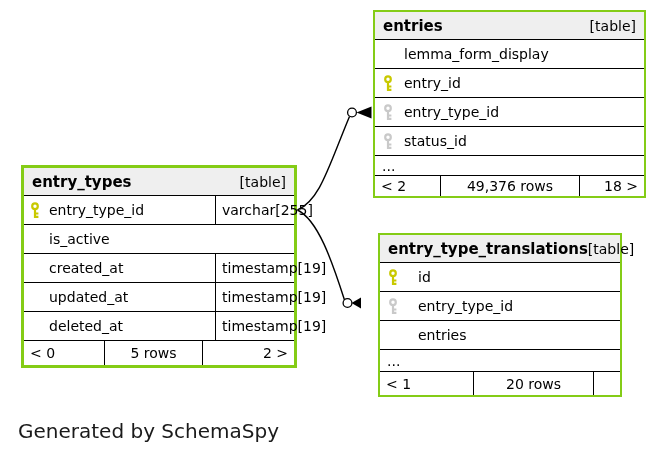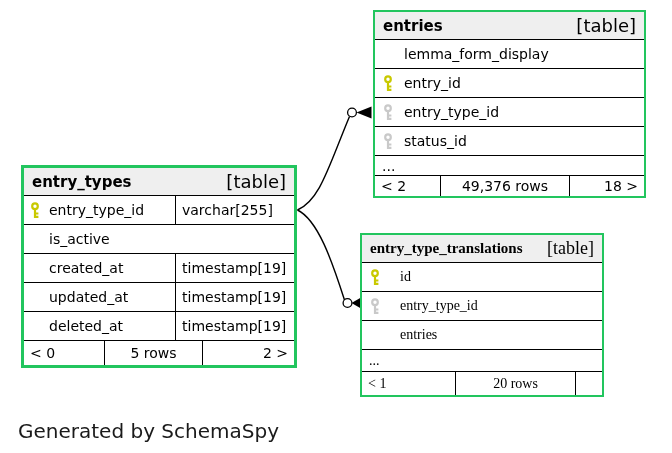--- a/index.html
+++ b/index.html
@@ -1,31 +1,31 @@
 <!DOCTYPE html>
 <html><head>
 <meta charset="utf-8">
 <style>
   html,body{margin:0;padding:0;background:#fff;}
   .canvas{position:relative;width:672px;height:453px;background:#ffffff;overflow:hidden;
           font-family:"DejaVu Sans",sans-serif;color:#000;}
   .connectors{position:absolute;left:0;top:0;width:672px;height:453px;pointer-events:none;}
 
-  .tbl{position:absolute;background:#fff;border:2px solid #22c55e;box-sizing:border-box;}
+  .tbl{position:absolute;background:#fff;border:2px solid #84cc16;box-sizing:border-box;}
   .tbl.focal{border-width:3px;}
   .thead{display:flex;justify-content:space-between;align-items:center;background:#efefef;
          border-bottom:1px solid #000;height:28px;padding:0 8px;box-sizing:border-box;}
   .tname{font-weight:bold;font-size:15px;letter-spacing:0;}
-  .tbadge{font-size:18px;}
+  .tbadge{font-size:14px;}
   .trow{display:flex;align-items:center;border-bottom:1px solid #000;height:29px;
         box-sizing:border-box;font-size:14px;}
   .nm{display:flex;align-items:center;height:100%;padding-left:6px;box-sizing:border-box;}
   .iconslot{width:16px;display:flex;align-items:center;flex:none;}
   .tp{display:flex;align-items:center;height:100%;border-left:1px solid #000;
-      padding-left:6px;flex:1;box-sizing:border-box;}
+      padding-left:6px;flex:1;box-sizing:border-box;margin-left:40px;}
   .onecol .nm{padding-left:8px;}
   .ellipsisrow{display:flex;align-items:center;border-bottom:1px solid #000;
                padding-left:7px;font-size:14px;box-sizing:border-box;}
   .tfoot{display:flex;font-size:14px;box-sizing:border-box;}
   .fc{display:flex;align-items:center;padding:0 6px;box-sizing:border-box;}
   .fc.mid{border-left:1px solid #000;border-right:1px solid #000;justify-content:center;}
   .fc.rt{flex:1;justify-content:flex-end;}
   .pk{color:#c9c900;}
   .fk{color:#c9c9c9;}
   .keysvg{display:block;}
@@ -33,21 +33,21 @@
 
   
   .t-et{left:21px;top:165px;width:276px;}
   .t-et .nm{width:151px;flex:none;}
   .t-et .clabel{margin-left:3px;}
   .t-et .tfoot{height:24px;}
   .t-en{left:373px;top:10px;width:273px;}
   .t-en .clabel{margin-left:5px;}
   .t-en .ellipsisrow{height:20px;}
   .t-en .tfoot{height:20px;}
-  .t-tr{left:360px;top:233px;width:244px;font-family:Liberation Serif, serif;}
+  .t-tr{left:378px;top:233px;width:244px;}
   .t-tr .clabel{margin-left:14px;}
   .t-tr .ellipsisrow{height:22px;}
   .t-tr .tfoot{height:23px;}
 </style>
 </head>
 <body>
 
 <div class="canvas">
 
   <svg class="connectors" viewBox="0 0 672 453" xmlns="http://www.w3.org/2000/svg">
@@ -156,21 +156,21 @@
               <circle cx="5" cy="4.2" r="2.8" fill="none" stroke="currentColor" stroke-width="2.2"></circle>
               <path d="M5 7 V16 M5 11.5 H8.4 M5 14.8 H8.4" stroke="currentColor" stroke-width="2.2" fill="none"></path>
             </svg>
         </span>
         <span class="clabel">status_id</span>
       </div>
     </div>
     <div class="ellipsisrow">...</div>
     <div class="tfoot">
       <div class="fc" style="width:65px">&lt; 2</div>
-      <div class="fc mid" style="width:130px">49,376 rows</div>
+      <div class="fc mid" style="width:140px">49,376 rows</div>
       <div class="fc rt">18 &gt;</div>
     </div>
   </div>
 
   <div class="tbl onecol t-tr">
     <div class="thead">
       <span class="tname">entry_type_translations</span>
       <span class="tbadge">[table]</span>
     </div>
     <div class="trow">

